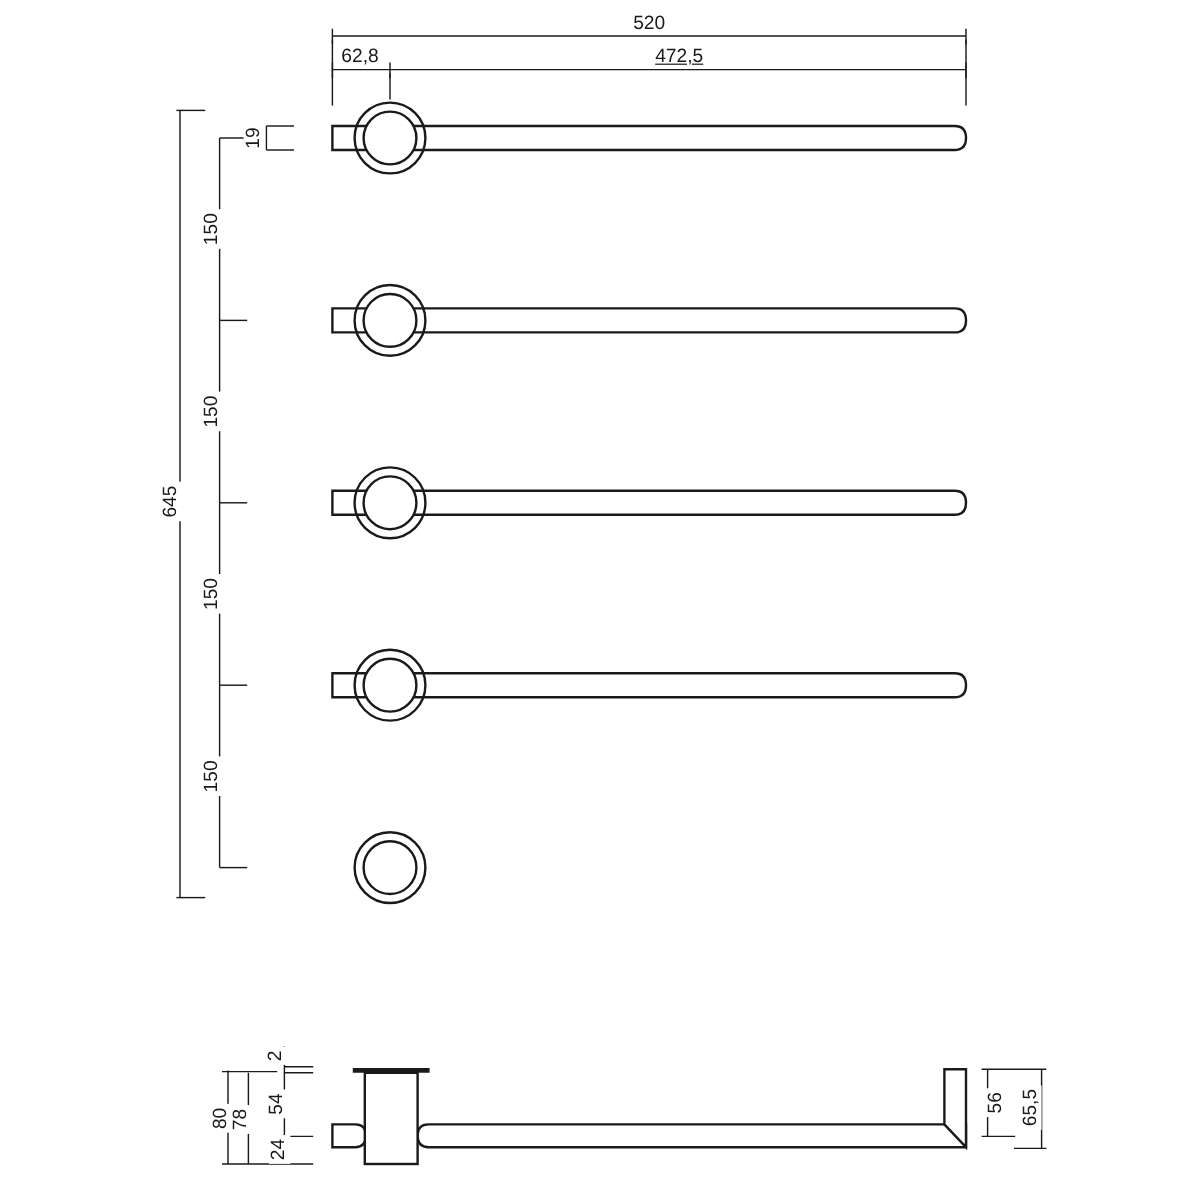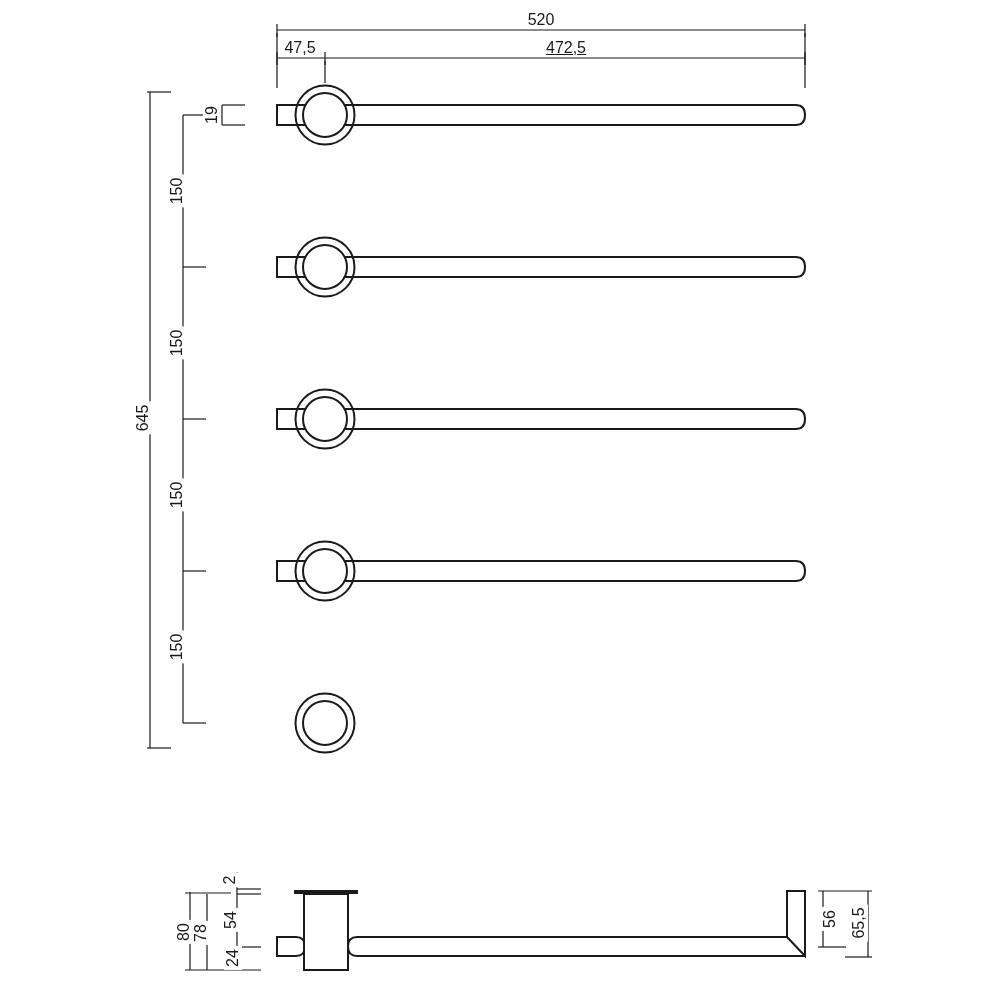--- a/index.html
+++ b/index.html
@@ -109,21 +109,21 @@
         <line class="dim" x1="823" y1="891" x2="823" y2="947"></line>
         <line class="dim" x1="868" y1="891" x2="868" y2="957"></line>
         <line class="dim" x1="818" y1="891" x2="872" y2="891"></line>
         <line class="dim" x1="818" y1="947" x2="846" y2="947"></line>
         <line class="dim" x1="845" y1="957" x2="872" y2="957"></line>
       </g>
     </g>
   </svg>
 
   <span class="lbl" style="left:541px;top:20px;">520</span>
-  <span class="lbl" style="left:300px;top:48px;">47,5</span>
+  <span class="lbl" style="left:300px;top:48px;">62,8</span>
   <span class="lbl" style="left:566px;top:48px;text-decoration:underline;">472,5</span>
   <span class="lbl v" style="left:212px;top:115px;">19</span>
   <span class="lbl v" style="left:177px;top:191px;">150</span>
   <span class="lbl v" style="left:177px;top:343px;">150</span>
   <span class="lbl v" style="left:177px;top:495px;">150</span>
   <span class="lbl v" style="left:177px;top:647px;">150</span>
   <span class="lbl v" style="left:143px;top:418px;">645</span>
 
   <span class="lbl v" style="left:230px;top:880px;">2</span>
   <span class="lbl v" style="left:231px;top:920px;">54</span>

